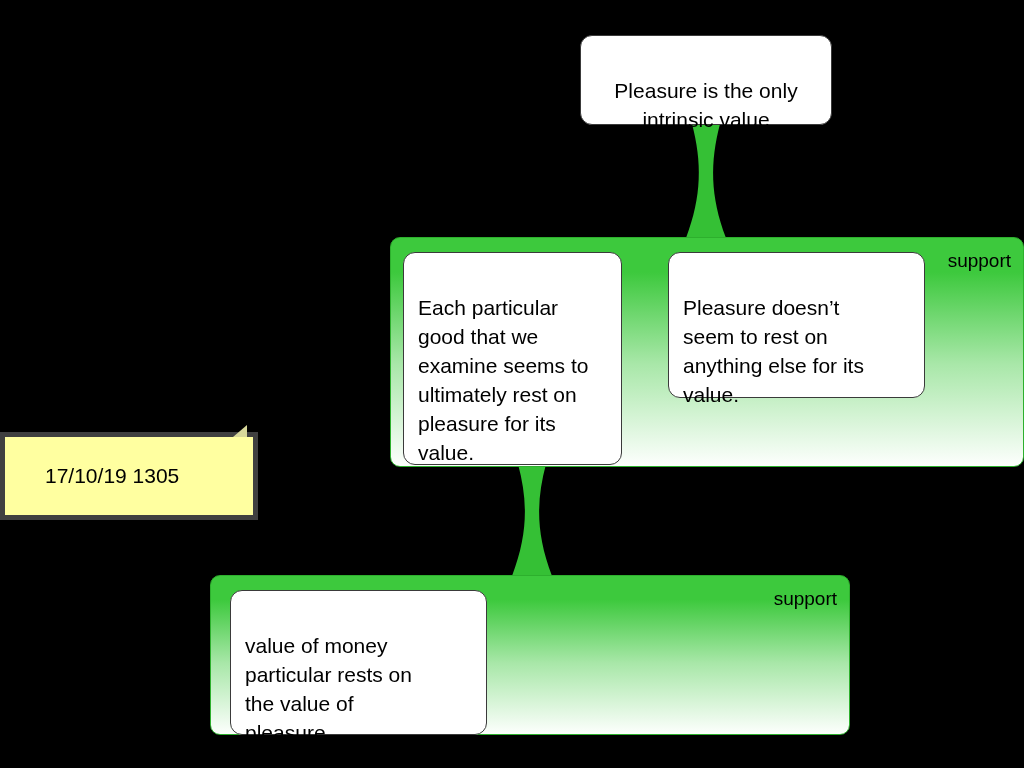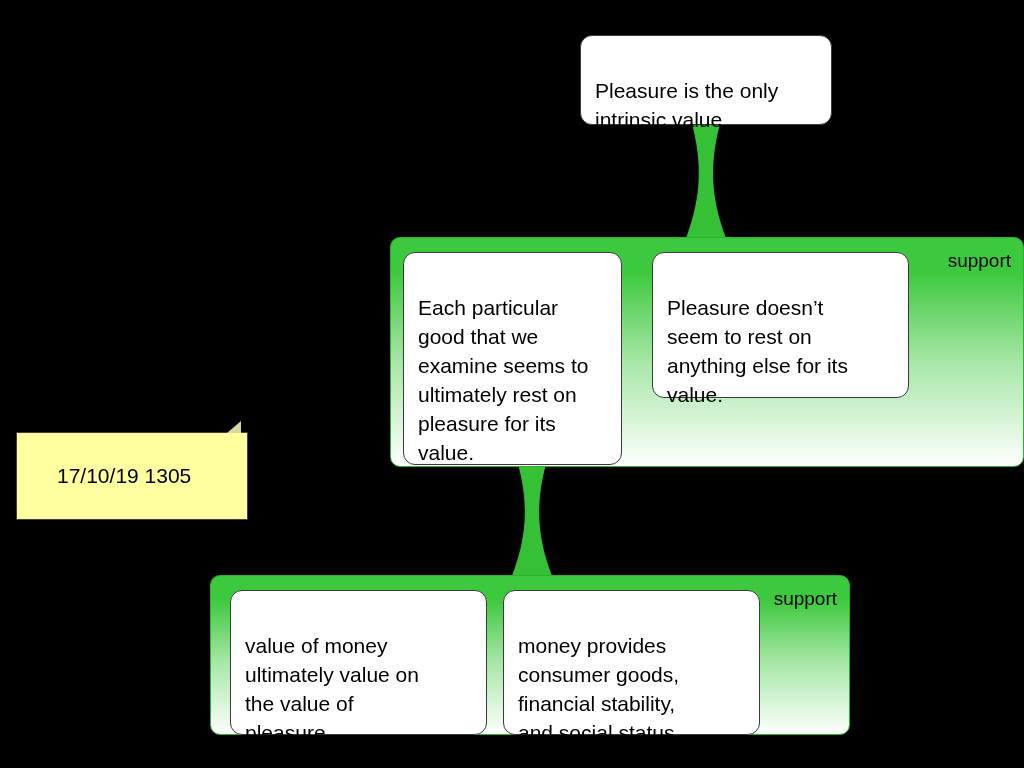--- a/index.html
+++ b/index.html
@@ -33,24 +33,24 @@
   .group-label {
     position: absolute;
     top: 12px;
     right: 12px;
     font-size: 19px;
     color: #000000;
   }
   .connector { position: absolute; }
   .note {
     position: absolute;
-    left: 16px; top: 432px;
-    width: 232px; height: 88px;
+    left: 0; top: 432px;
+    width: 258px; height: 88px;
     background: #ffffa0;
-    border: 1px solid #404040;
+    border: 5px solid #404040;
     box-sizing: border-box;
     display: flex;
     align-items: center;
     padding-left: 40px;
     font-size: 21px;
   }
   .note-fold {
     position: absolute;
     top: -12px; right: 6px;
     width: 0; height: 0;
@@ -68,61 +68,55 @@
       <path d="M6,0 C16,38 16,72 0,114 L40,114 C24,72 24,38 34,0 Z" fill="#35c035"></path>
     </svg>
   </div>
 
   <div class="connector" style="left:512px; top:464px; width:40px; height:112px;">
     <svg width="40" height="112" viewBox="0 0 40 112">
       <path d="M6,0 C16,37 16,70 0,112 L40,112 C24,70 24,37 34,0 Z" fill="#35c035"></path>
     </svg>
   </div>
 
-  <div class="claim-box" style="left:580px; top:35px; width:252px; height:90px;">
+  <div class="claim-box" style="left:580px; top:35px; width:252px; height:90px;text-align:center;">
     <span>Pleasure is the only
 intrinsic value</span>
   </div>
 
   <div class="group-box" style="left:390px; top:237px; width:634px; height:230px;">
     <span class="group-label">support</span>
   </div>
 
   <div class="claim-box" style="left:403px; top:252px; width:219px; height:213px;">
     <span>Each particular
 good that we
 examine seems to
 ultimately rest on
 pleasure for its
 value.</span>
   </div>
 
-  <div class="claim-box" style="left:652px; top:252px; width:257px; height:146px;">
+  <div class="claim-box" style="left:668px; top:252px; width:257px; height:146px;">
     <span>Pleasure doesn’t
 seem to rest on
 anything else for its
 value.</span>
   </div>
 
   <div class="group-box" style="left:210px; top:575px; width:640px; height:160px;">
     <span class="group-label">support</span>
   </div>
 
   <div class="claim-box" style="left:230px; top:590px; width:257px; height:145px;">
     <span>value of money
-ultimately value on
+particular rests on
 the value of
 pleasure</span>
   </div>
 
-  <div class="claim-box" style="left:503px; top:590px; width:257px; height:145px;">
-    <span>money provides
-consumer goods,
-financial stability,
-and social status</span>
-  </div>
 
   <div class="note">
     <div class="note-fold"></div>
     <span>17/10/19 1305</span>
   </div>
 
 </div>
 
 </body></html>

